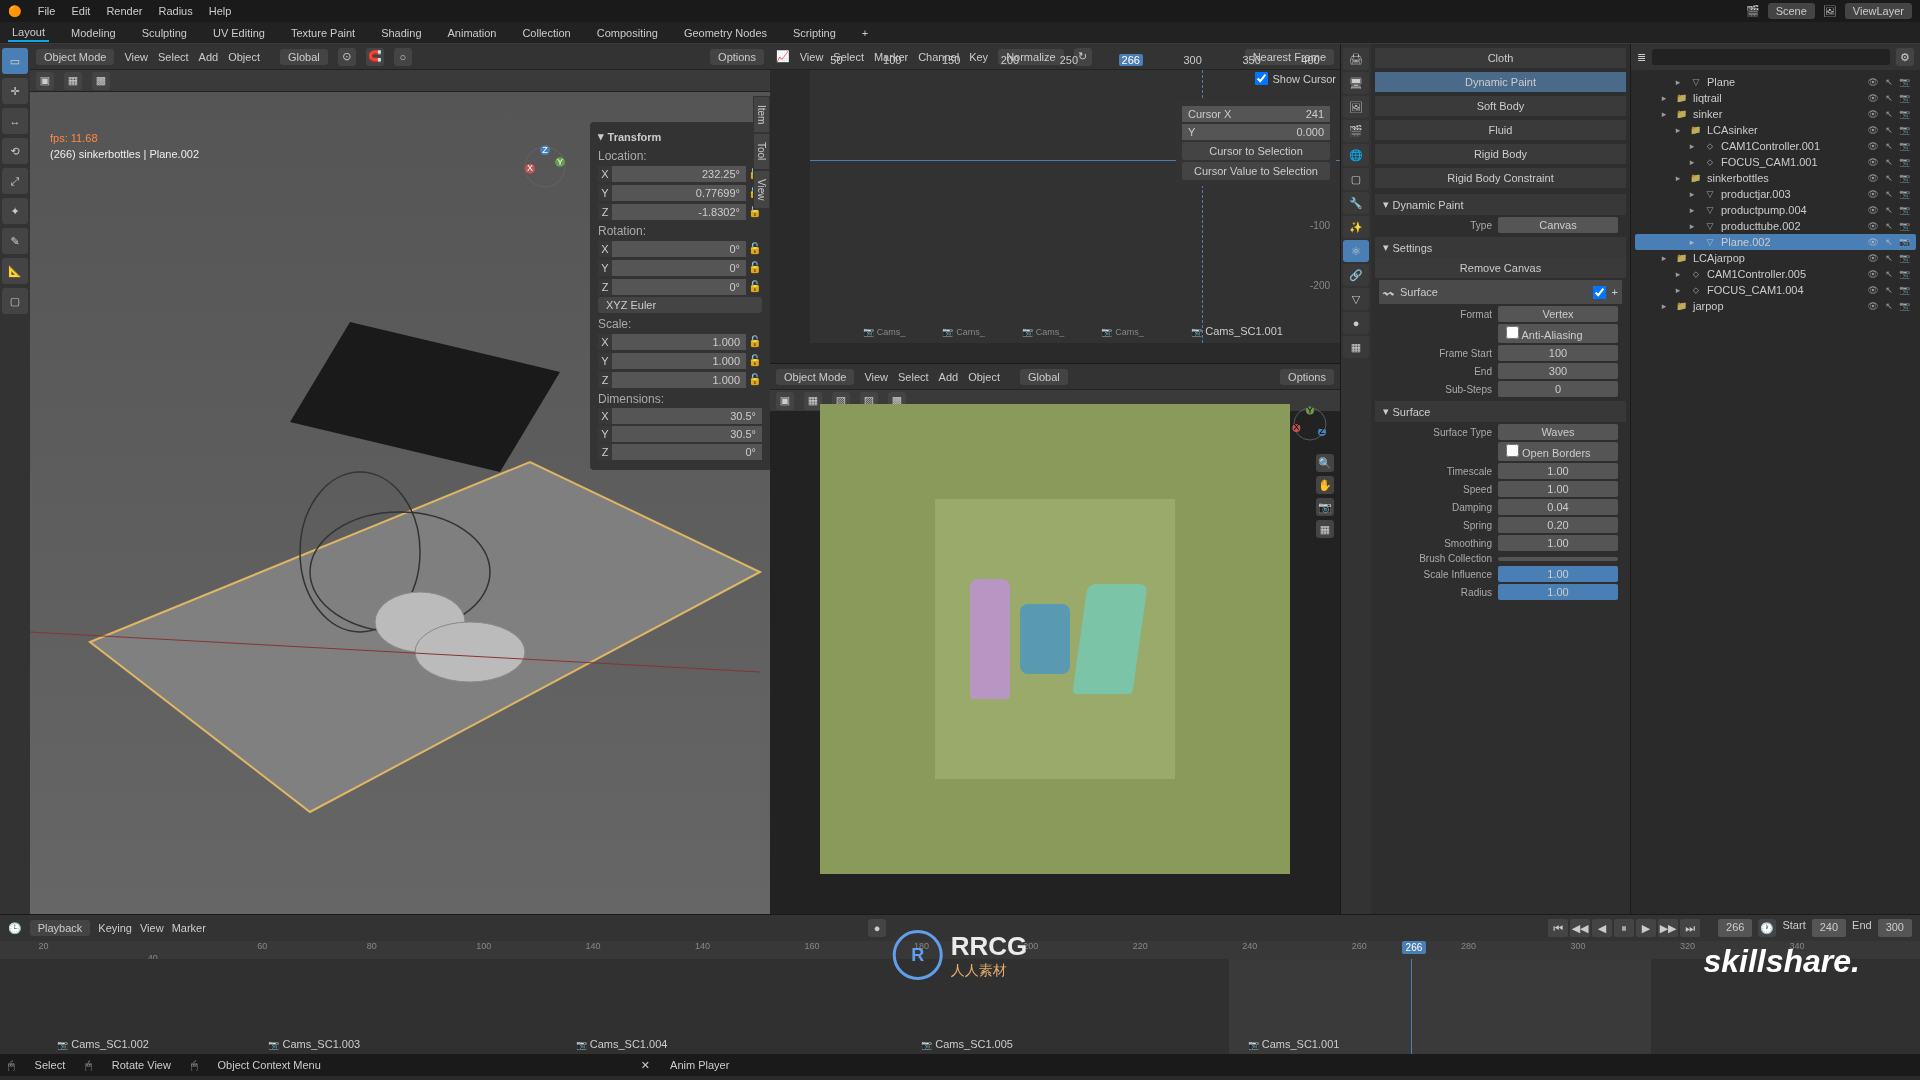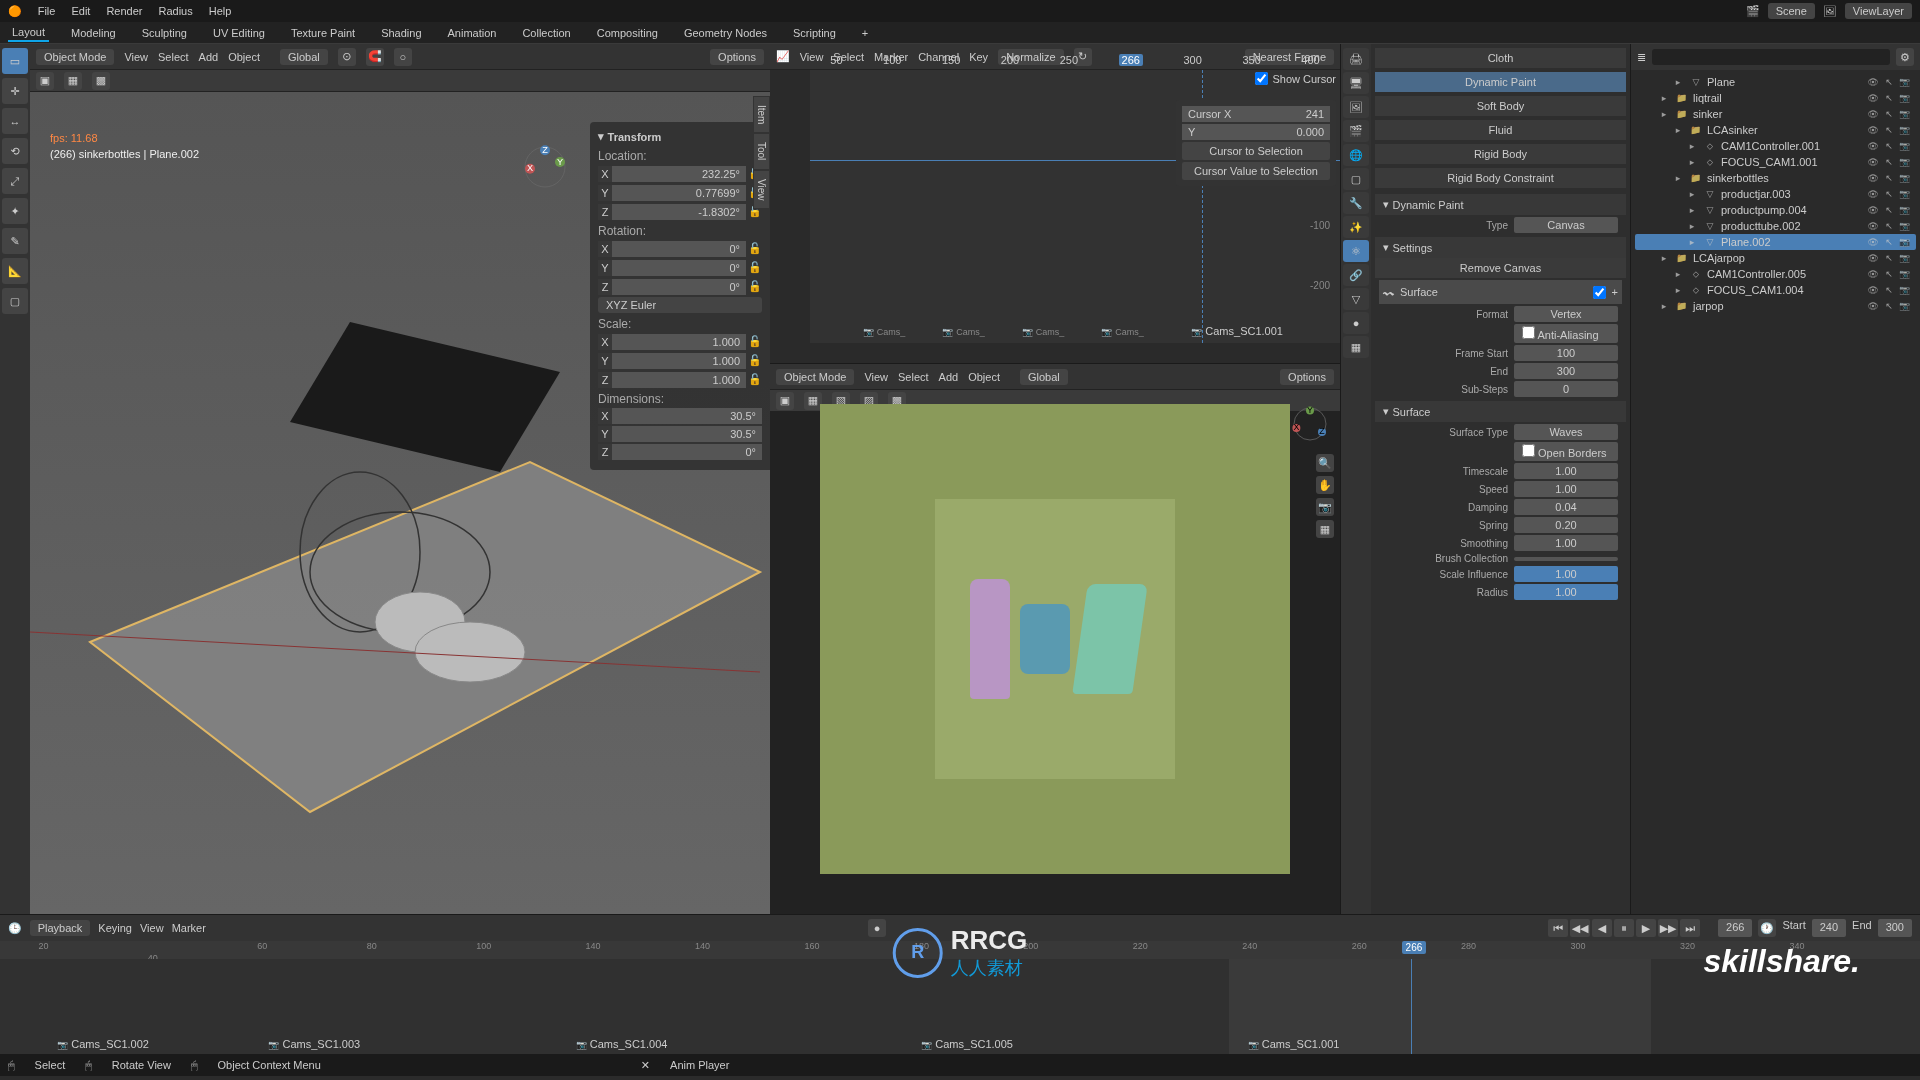--- a/index.html
+++ b/index.html
@@ -54,21 +54,21 @@
 .properties { flex:1; background:#2e2e2e; border-left:1px solid #1a1a1a; display:flex; }
 .prop-tabs { width:30px; background:#333; display:flex; flex-direction:column; gap:2px; padding:4px 2px; }
 .prop-tab { width:26px; height:22px; background:#3a3a3a; border-radius:3px; cursor:pointer; display:flex; align-items:center; justify-content:center; }
 .prop-tab.active { background:#4a7fb5; }
 .prop-body { flex:1; overflow:auto; padding:4px; }
 .phys-row { background:#3a3a3a; margin-bottom:2px; padding:4px 8px; display:flex; align-items:center; justify-content:center; cursor:pointer; }
 .phys-row.active { background:#4a6a8a; }
 .panel-header { background:#383838; padding:4px 8px; margin-top:4px; display:flex; align-items:center; gap:4px; }
 .field-row { display:flex; align-items:center; margin:2px 8px; gap:6px; }
 .field-label { flex:1; text-align:right; font-size:10px; color:#aaa; }
-.field-input { width:104px; background:#555; padding:2px 8px; text-align:center; border-radius:2px; }
+.field-input { width:120px; background:#555; padding:2px 8px; text-align:center; border-radius:2px; }
 .blue-field { background:#4a7fb5; }
 .timeline { height: 140px; background:#2a2a2a; display:flex; flex-direction:column; border-top:1px solid #1a1a1a; }
 .timeline-header { height:26px; background:#333; display:flex; align-items:center; padding:0 8px; gap:8px; }
 .transport { display:flex; gap:2px; margin-left:auto; }
 .transport .tbtn { width:20px; height:18px; background:#444; border-radius:2px; cursor:pointer; display:flex; align-items:center; justify-content:center; }
 .frame-info { display:flex; gap:6px; margin-left:10px; }
 .frame-box { background:#555; padding:2px 8px; border-radius:2px; }
 .timeline-ruler { height:18px; background:#383838; position:relative; display:flex; }
 .timeline-ruler .tick { position:absolute; font-size:9px; color:#888; }
 .playhead { position:absolute; background:#4a7fb5; color:#fff; padding:1px 4px; border-radius:2px; font-size:10px; }
@@ -704,16 +704,16 @@
   <span>🖱</span>
   <span>Object Context Menu</span>
   <span style="margin-left:300px">✕</span>
   <span>Anim Player</span>
 </div>
 
 <div class="watermark">
   <div class="logo">R</div>
   <div>
     <div style="font-size:26px;font-weight:bold;color:#fff">RRCG</div>
-    <div style="font-size:18px;color:#0ea5e9">人人素材</div>
+    <div style="font-size:14px;color:#fdba74">人人素材</div>
   </div>
 </div>
 <div class="skillshare">skillshare.</div>
 
 </body></html>

